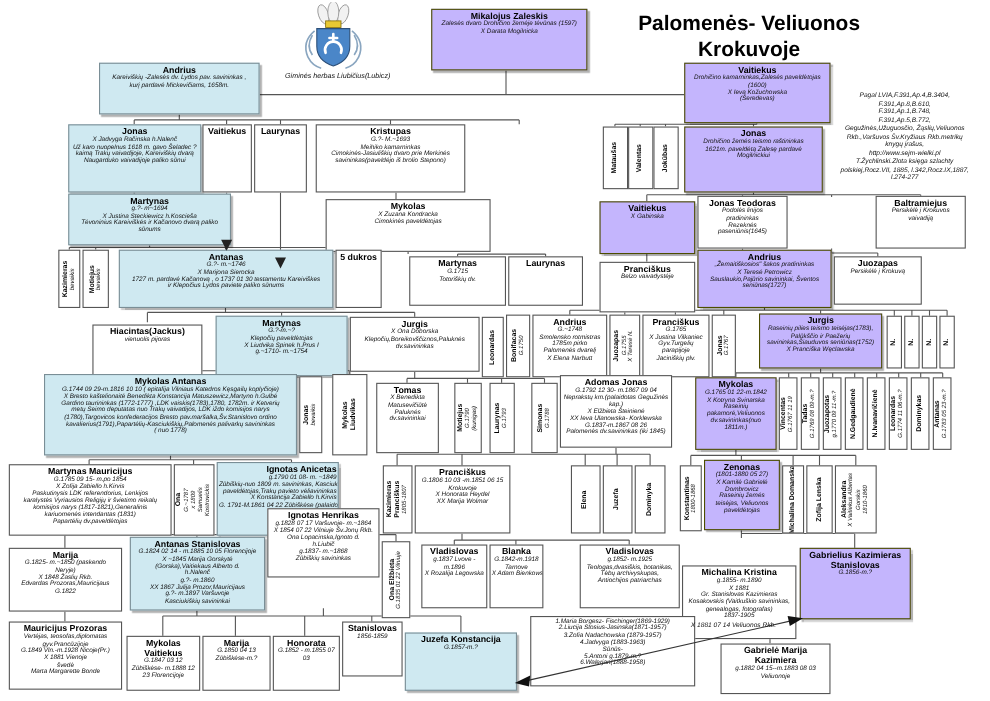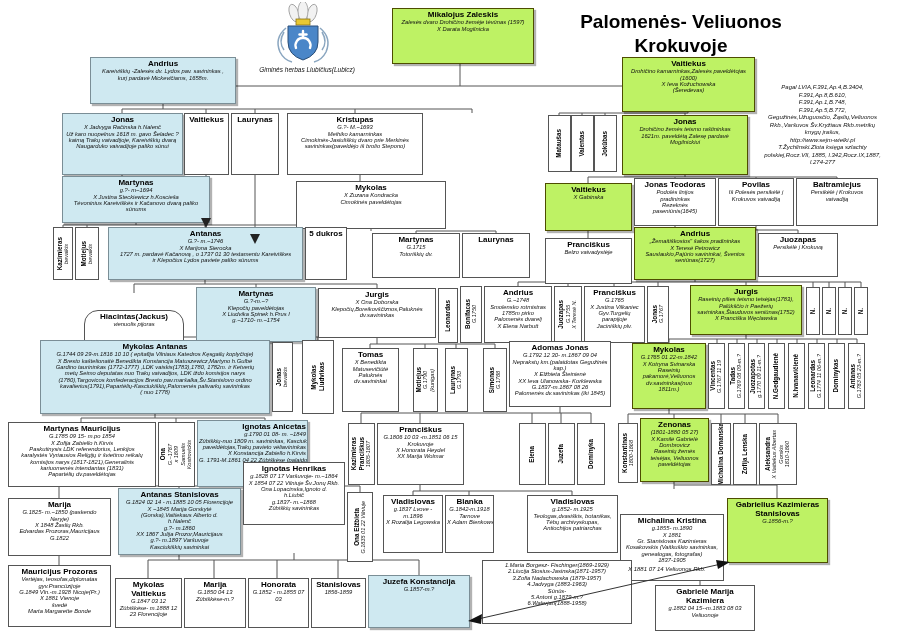--- a/index.html
+++ b/index.html
@@ -4,21 +4,21 @@
 <style>
   html,body{margin:0;padding:0;background:#fff;}
   #stage{position:relative;width:900px;height:637px;background:#fff;overflow:hidden;
          font-family:"Liberation Sans",sans-serif;}
   svg.wires{position:absolute;left:0;top:0;z-index:0;}
   svg.wires2{position:absolute;left:0;top:0;z-index:3;pointer-events:none;}
   .box{position:absolute;z-index:1;box-sizing:border-box;border:1px solid #555;
        background:#fff;overflow:hidden;text-align:center;padding:1px 1px;}
   .box.white{background:#ffffff;}
   .box.blue{background:#cfe9f1;border-color:#7a8e96;box-shadow:2px 2px 1px rgba(0,0,0,.3);}
-  .box.yellow{background:#bef264;border-color:#4d4d00;box-shadow:2px 2px 1px rgba(0,0,0,.3);}
+  .box.yellow{background:#c4b5fd;border-color:#4d4d00;box-shadow:2px 2px 1px rgba(0,0,0,.3);}
   .bname{font-weight:bold;font-size:8px;line-height:1.15;color:#000;}
   .bsub{font-size:5.8px;line-height:1.1;font-style:italic;color:#111;white-space:nowrap;}
   .box.vert{display:flex;flex-direction:row;align-items:center;justify-content:center;
             gap:1px;padding:1px 0;}
   .vcol{writing-mode:vertical-rl;transform:rotate(180deg);white-space:nowrap;
         font-size:5.5px;font-style:italic;line-height:1;color:#111;}
   .vcol.vname{font-weight:bold;font-style:normal;font-size:6.3px;color:#000;}
   #title{position:absolute;left:556px;top:10px;width:250px;z-index:1;text-align:center;
          font-weight:bold;font-size:19px;line-height:1.25;color:#000;}
   #crest{position:absolute;left:272px;top:2px;z-index:1;}
@@ -155,25 +155,20 @@
       <div class="bname">Vaitiekus</div>
       <div class="bsub">X Gabinska</div>
     </div>
     <div class="box white" style="left: 634px; top: 178px; width: 82px; height: 48px;">
       <div class="bname">Jonas Teodoras</div>
       <div class="bsub">Podolės linijos</div>
       <div class="bsub">pradininkas</div>
       <div class="bsub">Rezeknės</div>
       <div class="bsub">paseniūnis(1645)</div>
     </div>
-    <div class="box white" style="left: 718px; top: 178px; width: 76px; height: 48px;">
-      <div class="bname">Povilas</div>
-      <div class="bsub">Iš Polesės persikėlė į</div>
-      <div class="bsub">Krokuvos vaivadiją</div>
-    </div>
     <div class="box white" style="left: 796px; top: 178px; width: 82px; height: 48px;">
       <div class="bname">Baltramiejus</div>
       <div class="bsub">Persikėlė į Krokuvos</div>
       <div class="bsub">vaivadiją</div>
     </div>
     <div class="box white vert" style="left: 53px; top: 227px; width: 20px; height: 53px;">
       <span class="vcol vname">Kazimieras</span>
       <span class="vcol">bevaikis</span>
     </div>
     <div class="box white vert" style="left: 75px; top: 227px; width: 24px; height: 53px;">
@@ -206,21 +201,21 @@
       <div class="bname">Andrius</div>
       <div class="bsub">„Žemaitiškosios" šakos pradininkas</div>
       <div class="bsub">X Teresė Petrowicz</div>
       <div class="bsub">Sauslaukio,Pajūrio savininkai, Šventos</div>
       <div class="bsub">seniūnas(1727)</div>
     </div>
     <div class="box white" style="left: 758px; top: 233px; width: 80px; height: 44px;">
       <div class="bname">Juozapas</div>
       <div class="bsub">Persikėlė į Krokuvą</div>
     </div>
-    <div class="box white" style="left: 84px; top: 310px; width: 100px; height: 46px; border-radius: 14px;">
+    <div class="box white" style="left: 84px; top: 295px; width: 100px; height: 46px;">
       <div class="bname">Hiacintas(Jackus)</div>
       <div class="bsub">vienuolis pijoras</div>
     </div>
     <div class="box blue" style="left: 196px; top: 287px; width: 120px; height: 55px;">
       <div class="bname">Martynas</div>
       <div class="bsub">G.?-m.~?</div>
       <div class="bsub">Klepočių paveldėtojas</div>
       <div class="bsub">X Liudvika Spinek h.Prus I</div>
       <div class="bsub">g.~1710- m.~1754</div>
     </div>
@@ -521,21 +516,21 @@
     <div class="box white" style="left: 184px; top: 578px; width: 62px; height: 50px;">
       <div class="bname">Marija</div>
       <div class="bsub">G.1850 04 13</div>
       <div class="bsub">Zūbiškėse-m.?</div>
     </div>
     <div class="box white" style="left: 248px; top: 578px; width: 61px; height: 50px;">
       <div class="bname">Honorata</div>
       <div class="bsub">G.1852 - m.1855 07</div>
       <div class="bsub">03</div>
     </div>
-    <div class="box white" style="left: 311px; top: 578px; width: 55px; height: 50px;">
+    <div class="box white" style="left: 311px; top: 565px; width: 55px; height: 50px;">
       <div class="bname">Stanislovas</div>
       <div class="bsub">1856-1859</div>
     </div>
     <div class="box blue" style="left: 368px; top: 575px; width: 102px; height: 53px;">
       <div class="bname">Juzefa Konstancija</div>
       <div class="bsub">G.1857-m.?</div>
     </div>
     <div class="box white" style="left: 482px; top: 560px; width: 150px; height: 64px;">
       <div class="bsub">1.Maria Borgesz- Fischinger(1869-1929)</div>
       <div class="bsub">2.Liucija Stosius-Jasinska(1871-1957)</div>

